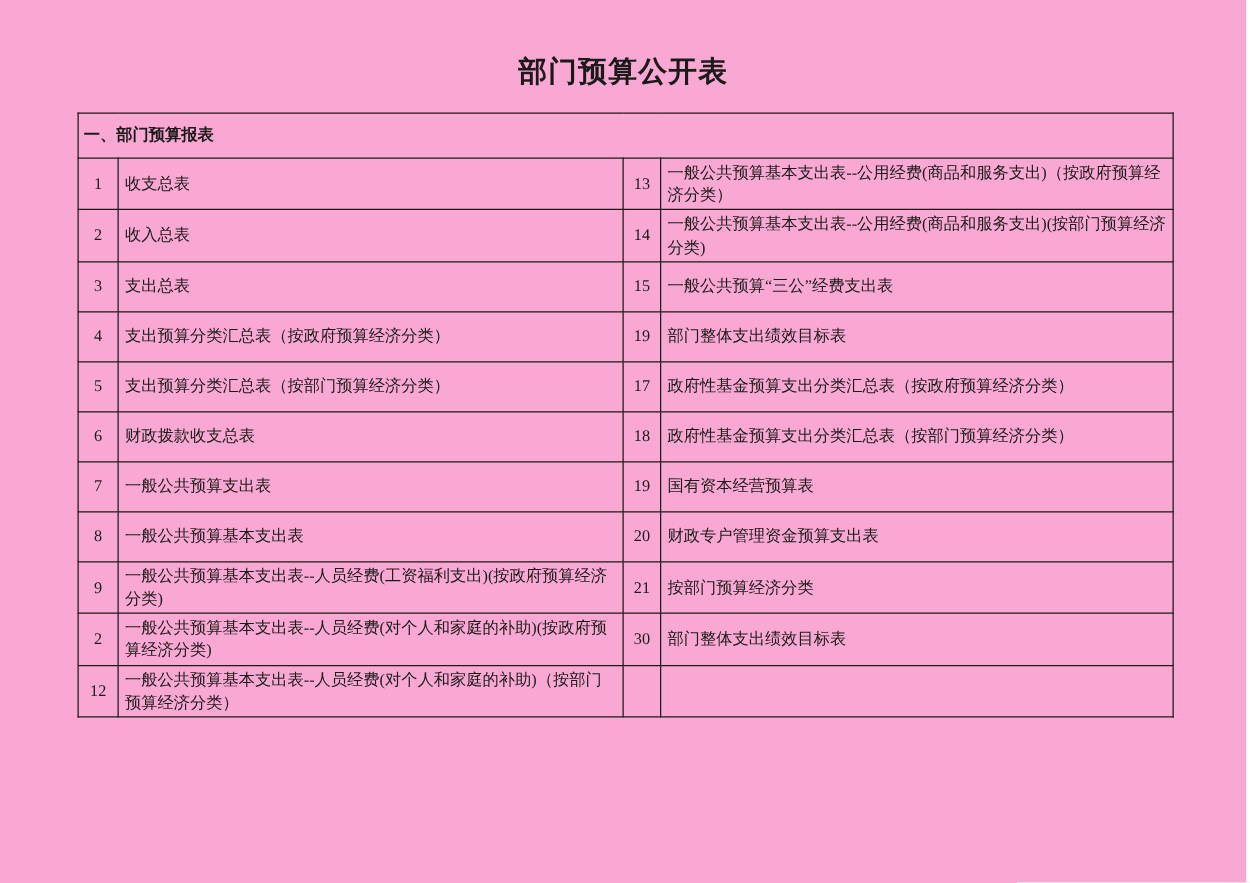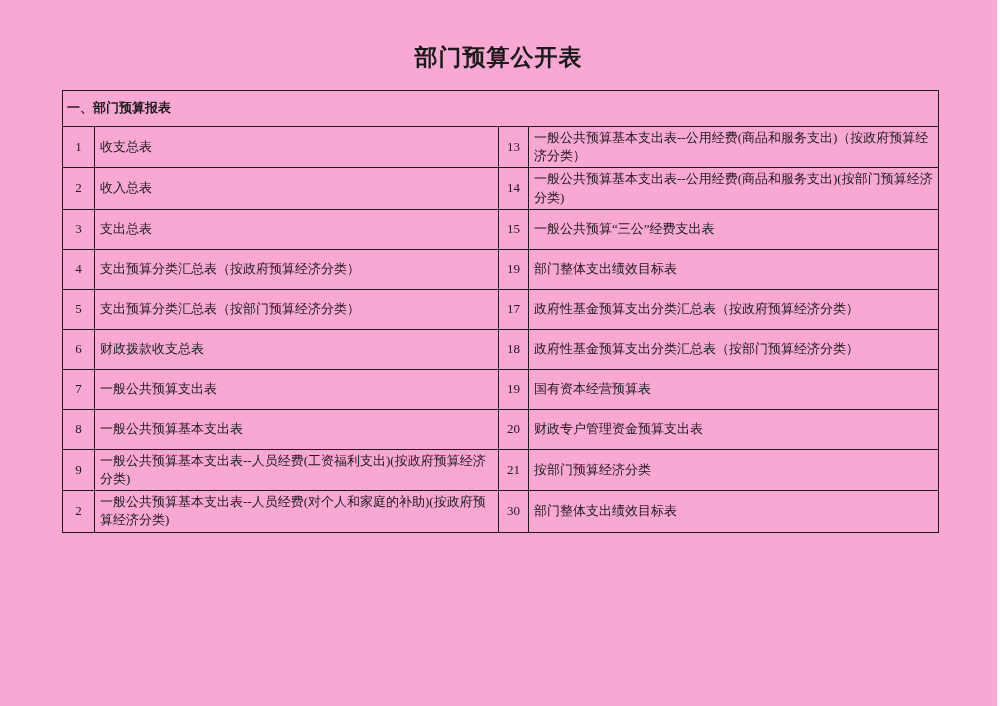--- a/index.html
+++ b/index.html
@@ -131,16 +131,22 @@
           <td class="name-cell">一般公共预算基本支出表--人员经费(工资福利支出)(按政府预算经济分类)</td>
           <td class="num-cell">21</td>
           <td class="name-cell">按部门预算经济分类</td>
         </tr>
         <tr>
           <td class="num-cell">2</td>
           <td class="name-cell">一般公共预算基本支出表--人员经费(对个人和家庭的补助)(按政府预算经济分类)</td>
           <td class="num-cell">30</td>
           <td class="name-cell">部门整体支出绩效目标表</td>
         </tr>
+        <tr>
+          <td class="num-cell">12</td>
+          <td class="name-cell">一般公共预算基本支出表--人员经费(对个人和家庭的补助)（按部门预算经济分类）</td>
+          <td class="num-cell"></td>
+          <td class="name-cell"></td>
+        </tr>
       </tbody>
   </table>
 
 </div>
 
 </body></html>

